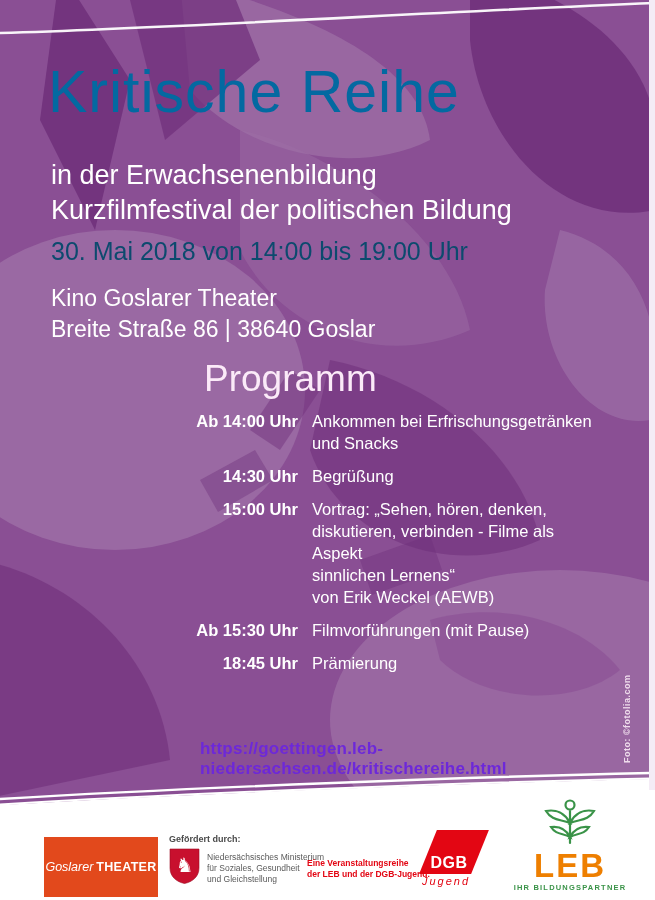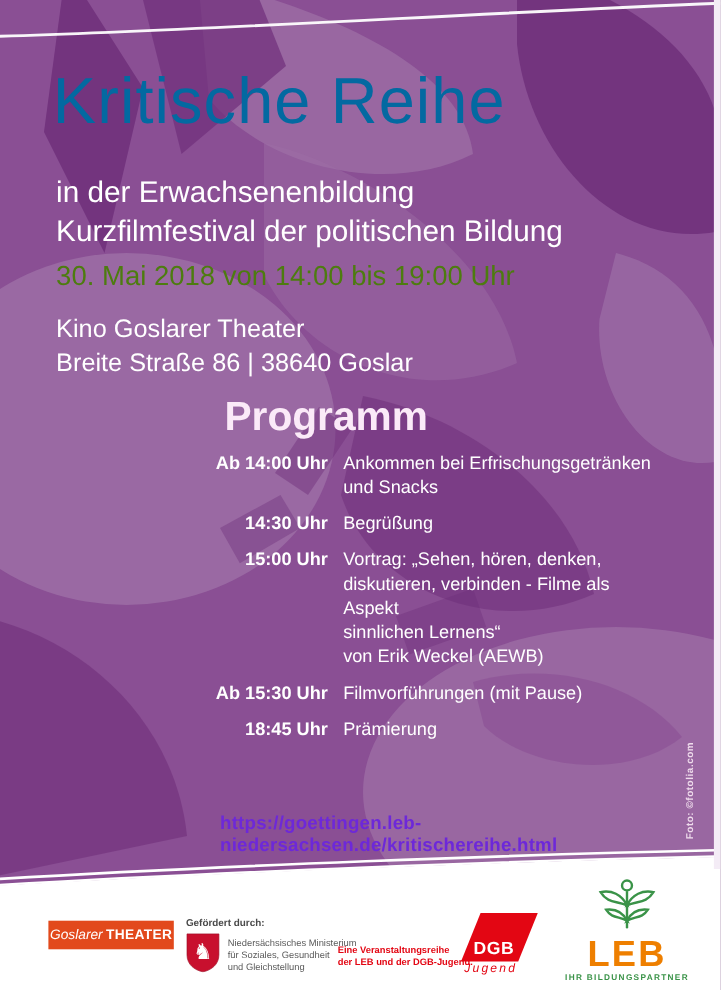--- a/index.html
+++ b/index.html
@@ -11,44 +11,44 @@
   .bg{position:absolute;left:0;top:0;width:655px;height:900px;}
   .abs{position:absolute;}
   .title{
     left:48px;top:58px;font-size:59px;color:#0369a1;font-weight:400;
     letter-spacing:1px;
   }
   .subtitle{
     left:51px;top:158px;font-size:27px;line-height:35px;color:#ffffff;
   }
   .datetime{
-    left:51px;top:237px;font-size:25px;color:#4d7c0f;font-weight:400;text-align:center;
+    left:51px;top:237px;font-size:25px;color:#0c4a6e;font-weight:400;text-align:center;
   }
   .venue{
     left:51px;top:283px;font-size:23px;line-height:31px;color:#ffffff;
   }
   .program-heading{
-    left:204px;top:358px;font-size:37px;color:#fbeaf8;font-weight:bold;
+    left:204px;top:358px;font-size:37px;color:#fbeaf8;
   }
   .program{left:58px;top:410px;width:545px;}
   .prow{display:flex;margin-bottom:11px;color:#ffffff;font-size:16.5px;line-height:22px;}
   .ptime{width:240px;text-align:right;font-weight:bold;flex:0 0 240px;}
   .pdesc{margin-left:14px;width:290px;}
   .url{
     left:200px;top:739px;font-size:17px;font-weight:bold;color:#6d28d9;
     letter-spacing:.2px;
   }
   .photo-credit{
     left:622px;top:763px;color:#efdcec;font-size:9px;letter-spacing:.5px;
     transform:rotate(-90deg);transform-origin:top left;white-space:nowrap;
     width:110px;font-weight:bold;
   }
   
   .gt-box{
-    left:44px;top:837px;width:114px;height:26px;background:#e2491c;
+    left:44px;top:837px;width:114px;height:60px;background:#e2491c;
     display:flex;align-items:center;justify-content:center;color:#ffffff;
     font-size:12.5px;white-space:nowrap;
   }
   .gt-box .gt1{font-style:italic;margin-right:3px;}
   .gt-box .gt2{font-weight:bold;letter-spacing:.3px;}
   .funding-label{left:169px;top:834px;font-size:9px;color:#4a4a4a;font-weight:bold;}
   .shield{left:169px;top:848px;width:31px;height:36px;}
   .ministry{left:207px;top:852px;font-size:8.5px;line-height:11px;color:#5a5a5a;}
   .series-note{left:307px;top:858px;font-size:8.5px;line-height:11px;color:#e30613;font-weight:bold;}
   .dgb{left:418px;top:830px;width:70px;}

